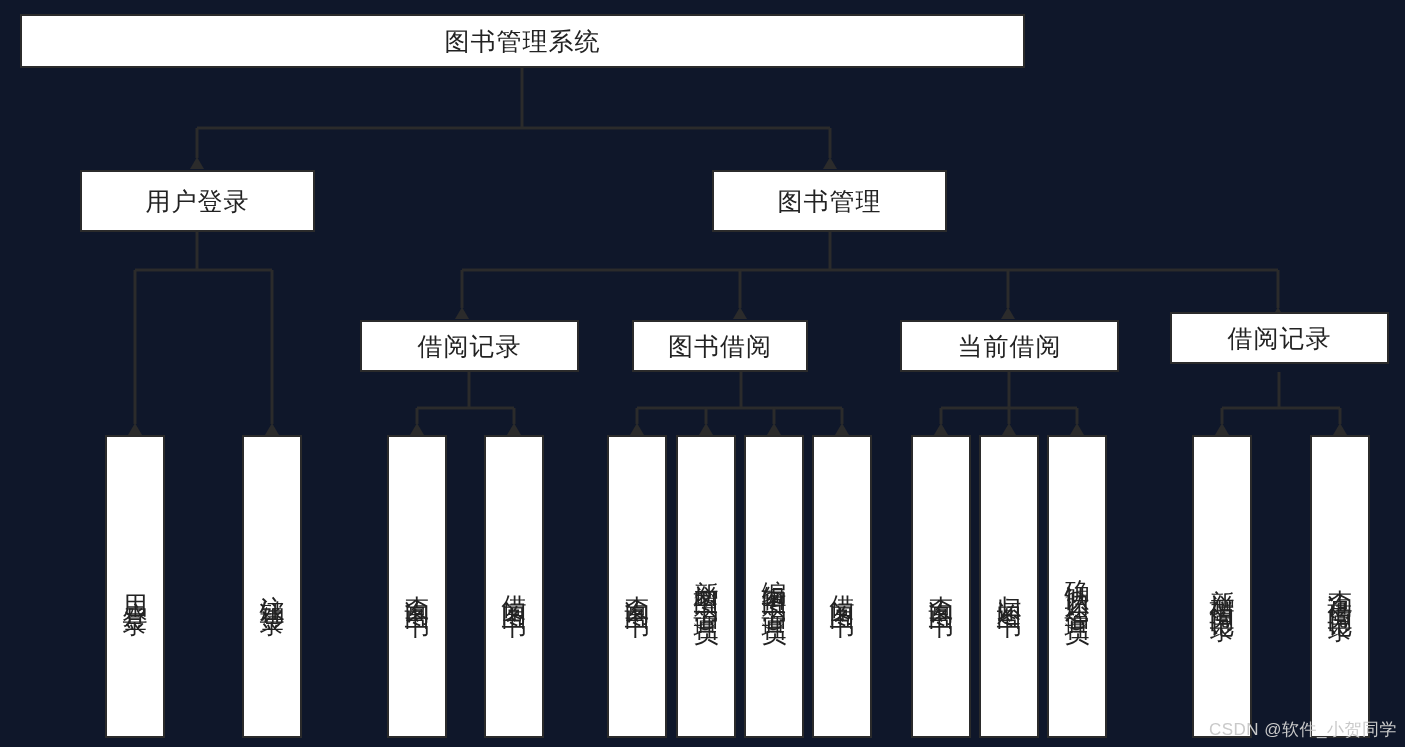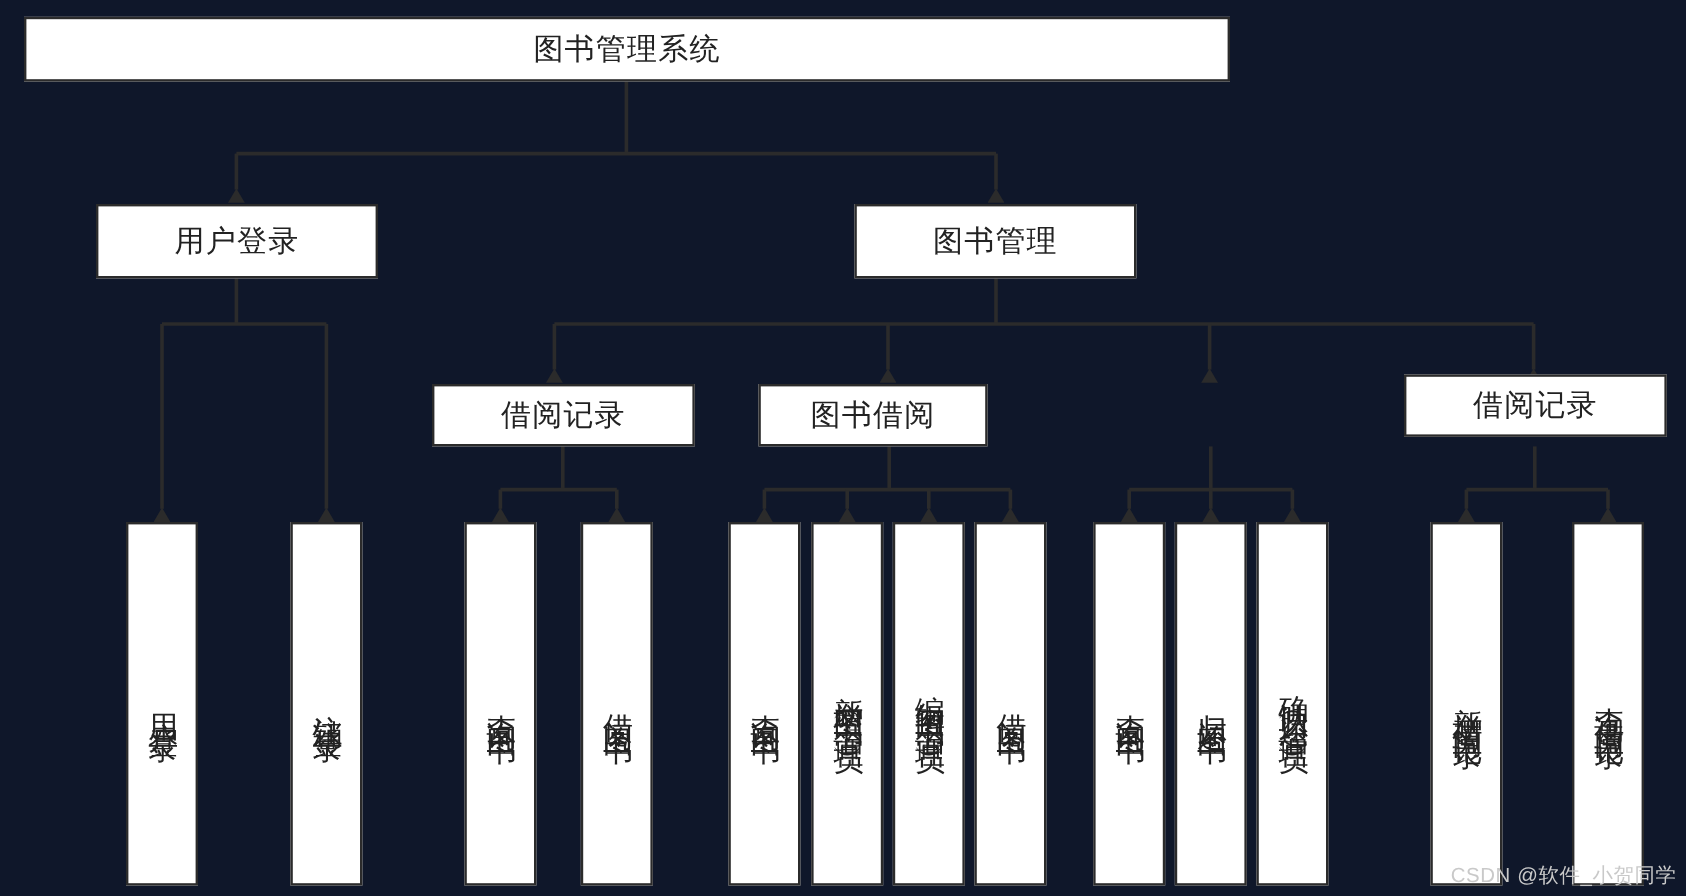--- a/index.html
+++ b/index.html
@@ -120,22 +120,25 @@
   <div class="node h-node" style="left:80px;top:170px;width:235px;height:62px;">
     <span class="lbl">用户登录</span>
   </div>
   <div class="node h-node" style="left:712px;top:170px;width:235px;height:62px;">
     <span class="lbl">图书管理</span>
   </div>
 
   <div class="node h-node" style="left:360px;top:320px;width:219px;height:52px;">
     <span class="lbl">借阅记录</span>
   </div>
-  <div class="node h-node" style="left:632px;top:320px;width:191px;height:52px;">
+  <div class="node h-node" style="left:632px;top:320px;width:176px;height:52px;">
     <span class="lbl">图书借阅</span>
+  </div>
+  <div class="node h-node" style="left:900px;top:320px;width:219px;height:52px;">
+    <span class="lbl">当前借阅</span>
   </div>
   <div class="node h-node" style="left:1170px;top:312px;width:219px;height:52px;">
     <span class="lbl">借阅记录</span>
   </div>
 
   <div class="node v-node" style="left:105px;top:435px;width:60px;height:303px;">
     <span class="lbl">用户登录</span>
   </div>
   <div class="node v-node" style="left:242px;top:435px;width:60px;height:303px;">
     <span class="lbl">注销登录</span>

